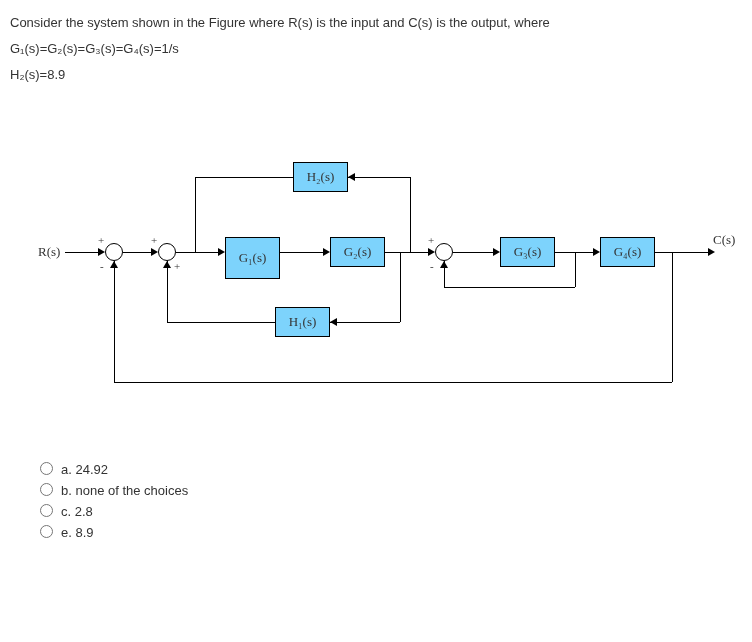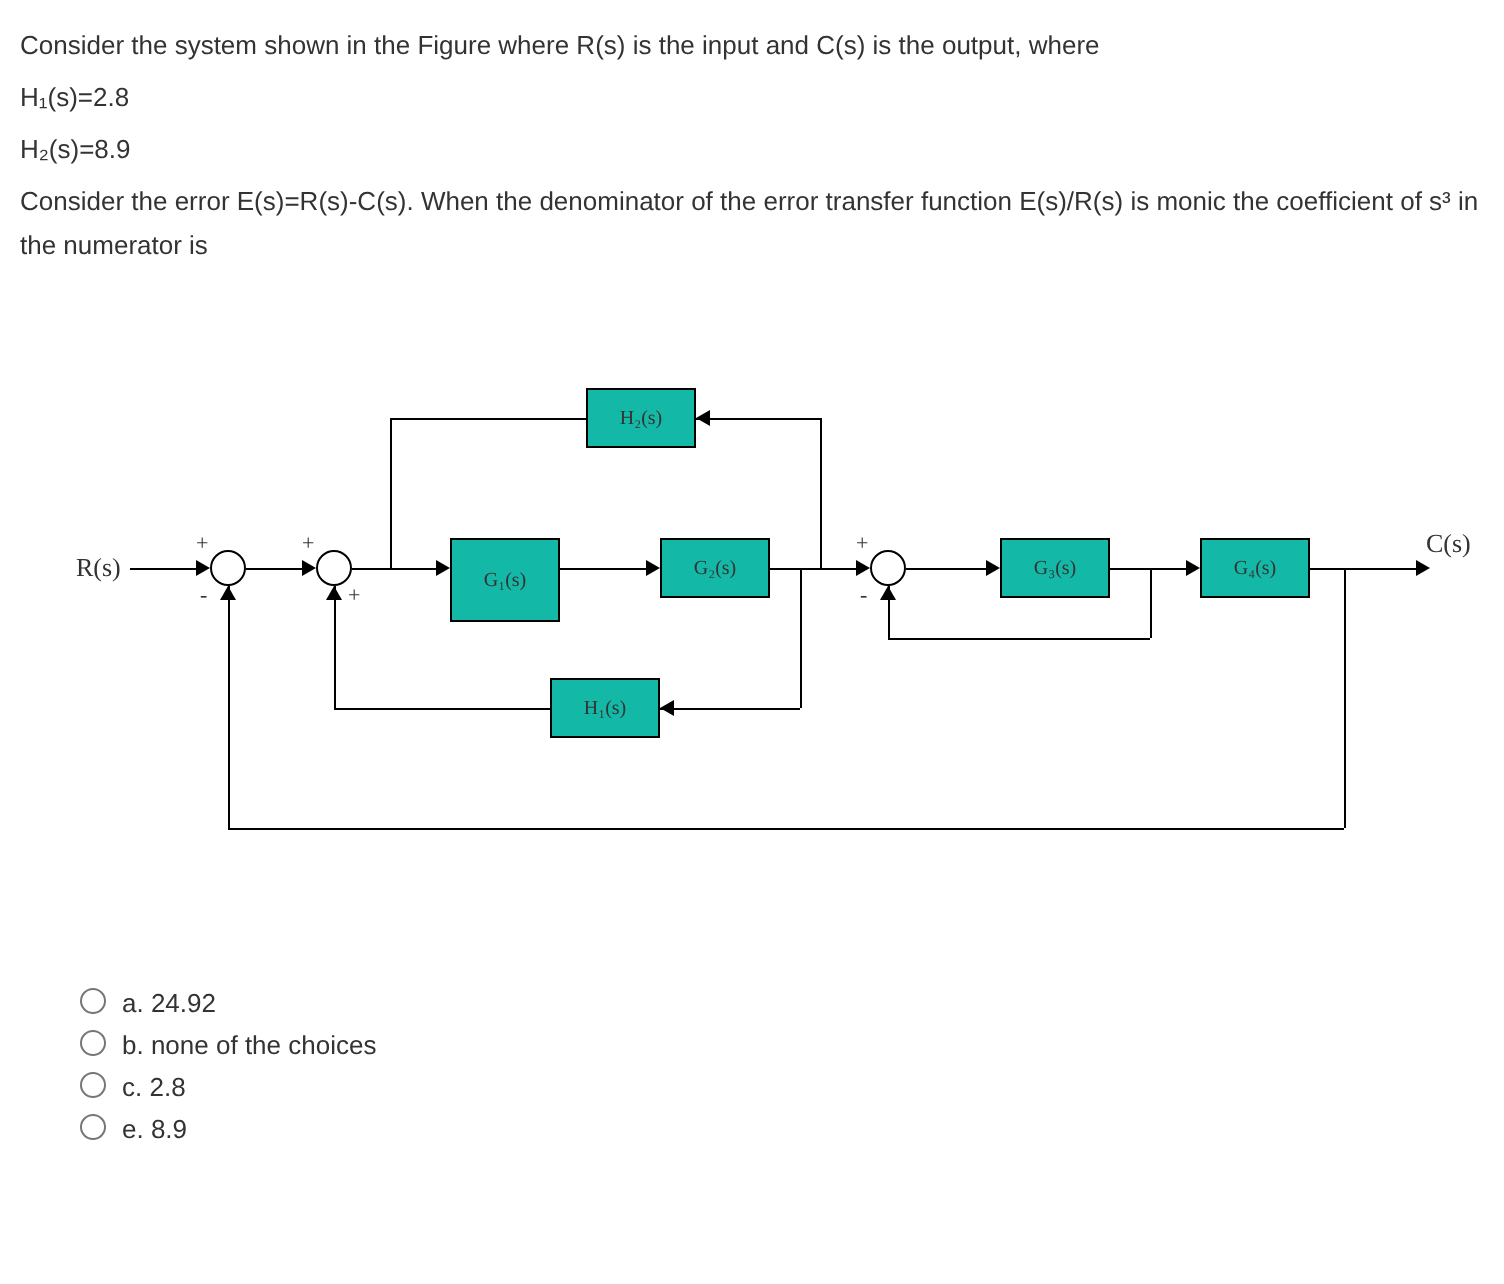--- a/index.html
+++ b/index.html
@@ -6,40 +6,40 @@
     body {
       font-family: Arial, sans-serif;
       font-size: 13px;
       color: #333;
       background: #fff;
       width: 752px;
       padding: 12px 10px;
     }
     .question-text {
       line-height: 1.7;
-      margin-bottom: 20px;
+      margin-bottom: 36px;
     }
     .question-text p { margin-bottom: 4px; }
     .diagram-container {
       background: #fff;
       padding: 20px 10px;
       margin-bottom: 40px;
     }
     .diagram {
       width: 700px;
       height: 260px;
       position: relative;
     }
     .block {
       position: absolute;
-      background: #14b8a6;
+      background: #7dd3fc;
       border: 1px solid #000;
       text-align: center;
       font-family: "Times New Roman", serif;
-      font-size: 10px;
+      font-size: 13px;
       display: flex;
       align-items: center;
       justify-content: center;
       padding: 0 4px;
     }
     .summing {
       position: absolute;
       width: 18px;
       height: 18px;
       border: 1px solid #000;
@@ -94,23 +94,22 @@
     }
     .option input {
       margin-right: 8px;
     }
   </style>
 </head>
 <body>
 
 <div class="question-text">
   <p>Consider the system shown in the Figure where R(s) is the input and C(s) is the output, where</p>
-  <p>H₁(s)=2.8</p>
+  <p>G₁(s)=G₂(s)=G₃(s)=G₄(s)=1/s</p>
   <p>H₂(s)=8.9</p>
-  <p>Consider the error E(s)=R(s)-C(s).  When the denominator of the error transfer function E(s)/R(s) is monic the coefficient of s³ in the numerator is</p>
 </div>
 
 <div class="diagram-container">
   <div class="diagram">
 
     <div class="label" style="left:18px; top:102px;">R(s)</div>
 
     <div class="line line-h" style="left:45px; top:110px; width:35px;"></div>
     <div class="arrow-r" style="left:78px; top:106px;"></div>
 

